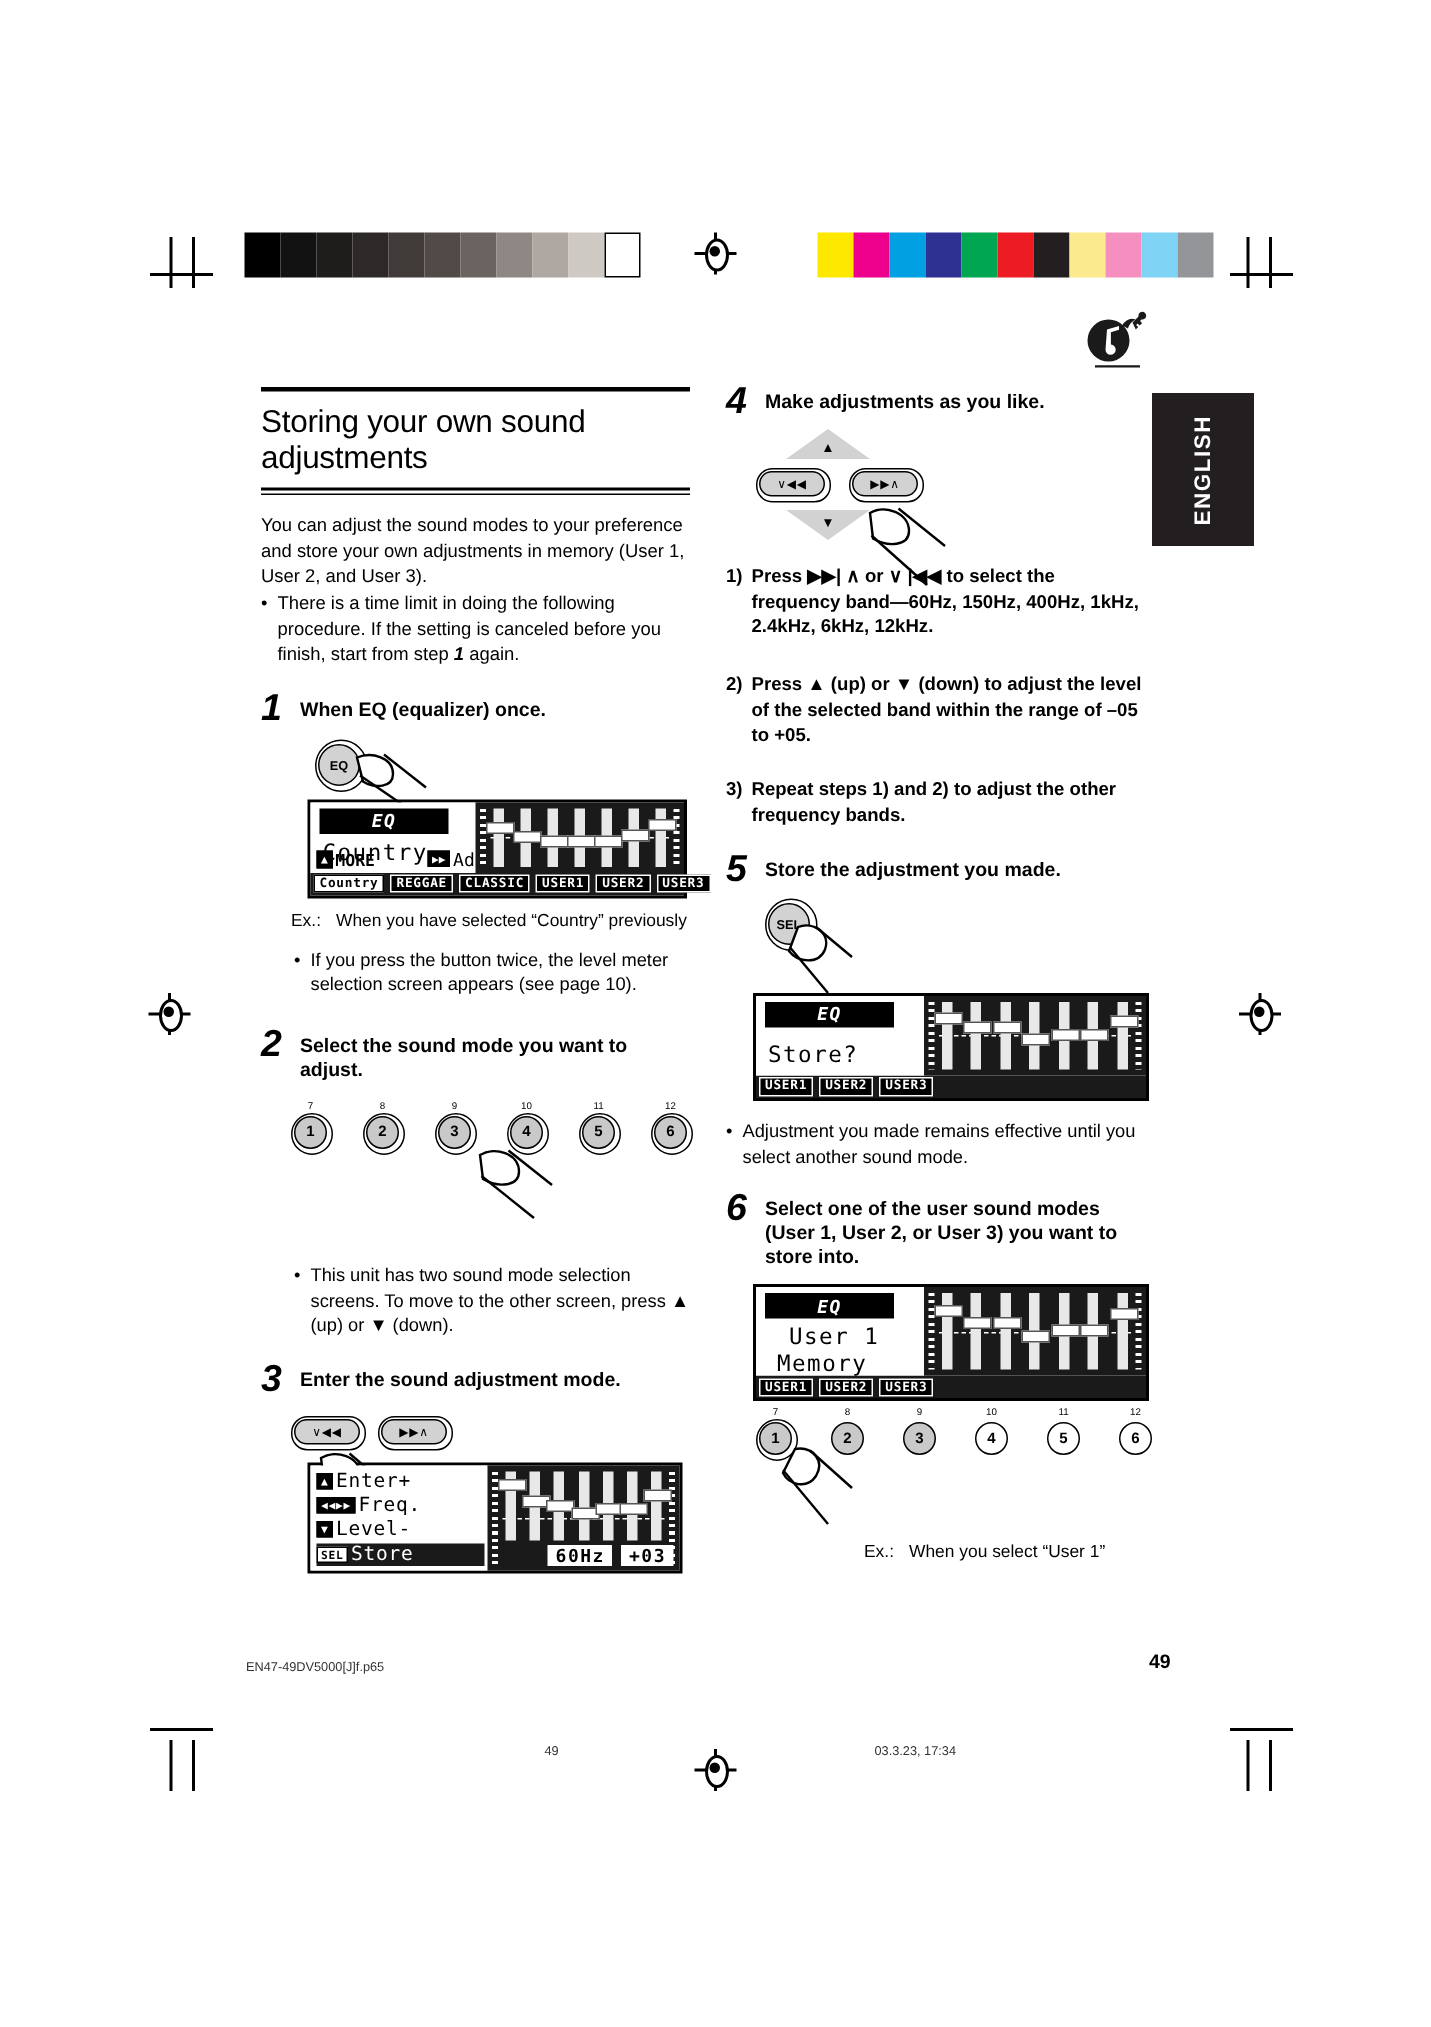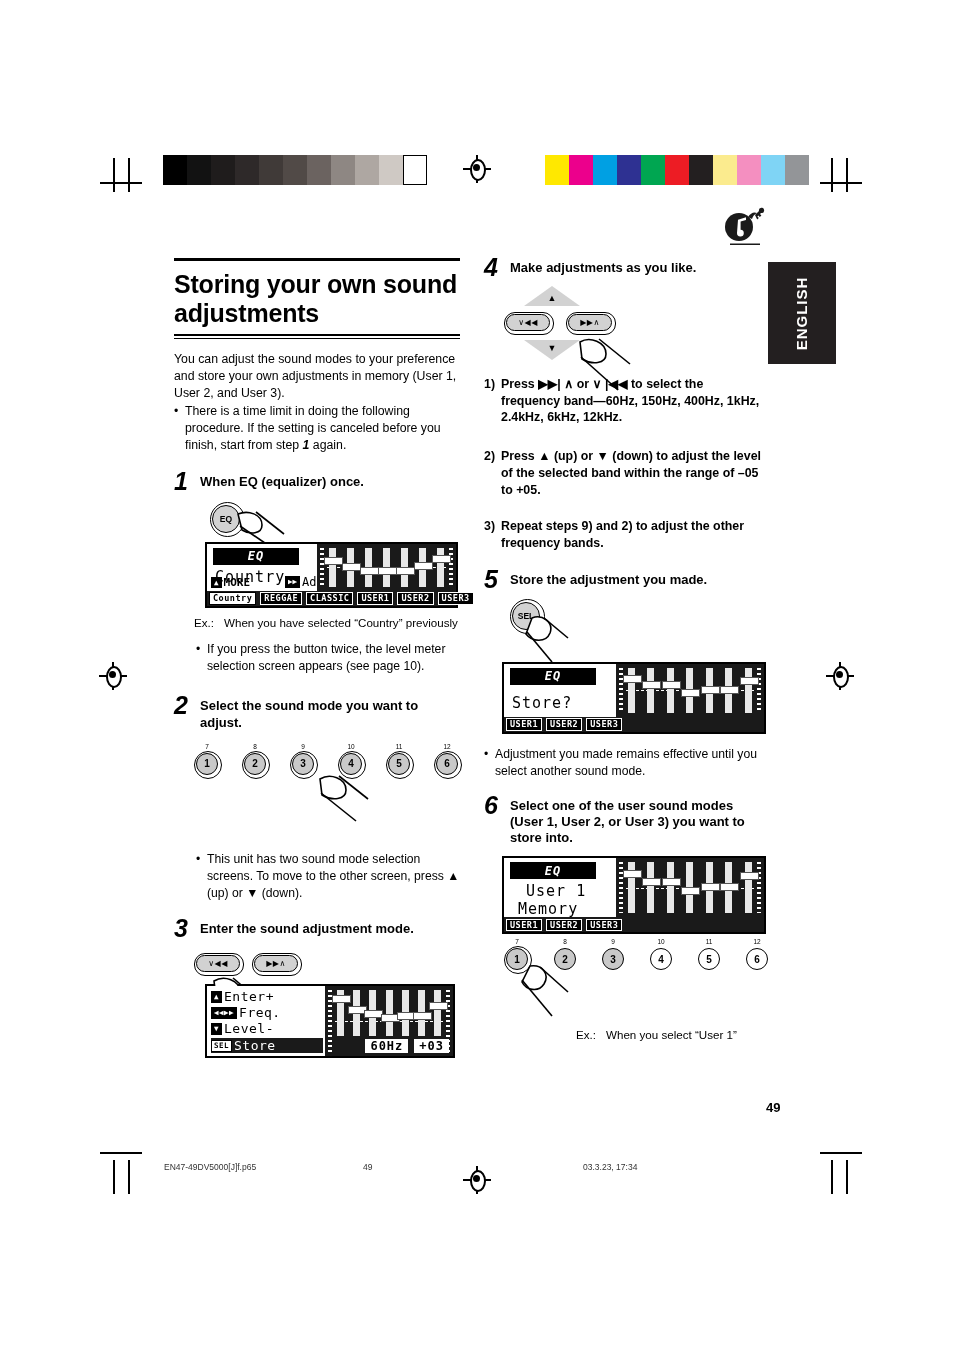--- a/index.html
+++ b/index.html
@@ -52,21 +52,21 @@
   .english-tab span {
     color: #fff; font-weight: bold; font-size: 15px; letter-spacing: 1px;
     transform: rotate(-90deg); white-space: nowrap;
   }
 
   
   .col-left  { position: absolute; left: 174px; top: 258px; width: 286px; }
   .col-right { position: absolute; left: 484px; top: 258px; width: 280px; }
 
   h1.title {
-    font-size: 25px; font-weight: bold; line-height: 1.16;
+    font-size: 21px; font-weight: normal; line-height: 1.16;
     margin: 0 0 0 0; letter-spacing: -0.2px;
   }
   .rule-top { border-top: 3px solid #000; margin-bottom: 9px; }
   .rule-dbl { border-top: 2.5px solid #000; border-bottom: 1px solid #000;
               height: 2px; margin: 6px 0 12px 0; }
 
   p.body { font-size: 12.3px; line-height: 1.38; margin: 0 0 0 0; }
   .bullet { display: flex; font-size: 12.3px; line-height: 1.38; margin-top: 1px; }
   .bullet .bd { width: 11px; flex: none; }
   .ital { font-style: italic; font-weight: bold; }
@@ -550,21 +550,21 @@
       <div class="substep" style="margin-top:0;">
         <div class="sn">1)</div>
         <div>Press ▶▶| ∧ or ∨ |◀◀ to select the frequency band—60Hz, 150Hz, 400Hz, 1kHz, 2.4kHz, 6kHz, 12kHz.</div>
       </div>
       <div class="substep" style="margin-top:22px;">
         <div class="sn">2)</div>
         <div>Press ▲ (up) or ▼ (down) to adjust the level of the selected band within the range of –05 to +05.</div>
       </div>
       <div class="substep" style="margin-top:20px;">
         <div class="sn">3)</div>
-        <div>Repeat steps 9) and 2) to adjust the other frequency bands.</div>
+        <div>Repeat steps 1) and 2) to adjust the other frequency bands.</div>
       </div>
     </div>
 
     <div class="step" style="margin-top:18px;">
       <div class="num">5</div>
       <div class="head">Store the adjustment you made.</div>
     </div>
 
     <div style="display:flex;margin-left:22px;margin-top:6px;position:relative;height:58px;">
       <div class="round-btn" style="position:absolute;left:6px;top:4px;">
@@ -711,17 +711,17 @@
     </div>
 
     <div class="caption" style="margin-left:92px;margin-top:58px;">
       <span class="lbl">Ex.:</span><span>When you select “User 1”</span>
     </div>
 
   </div>
 
   <div class="pagenum">49</div>
 
-  <div class="footer-txt" style="left:164px;top:1162px;">EN47-49DV5000[J]f.p65</div>
+  <div class="footer-txt" style="left:164px;top:1106px;">EN47-49DV5000[J]f.p65</div>
   <div class="footer-txt" style="left:363px;top:1162px;">49</div>
   <div class="footer-txt" style="left:583px;top:1162px;">03.3.23, 17:34</div>
 
 </div>
 
 </body></html>

